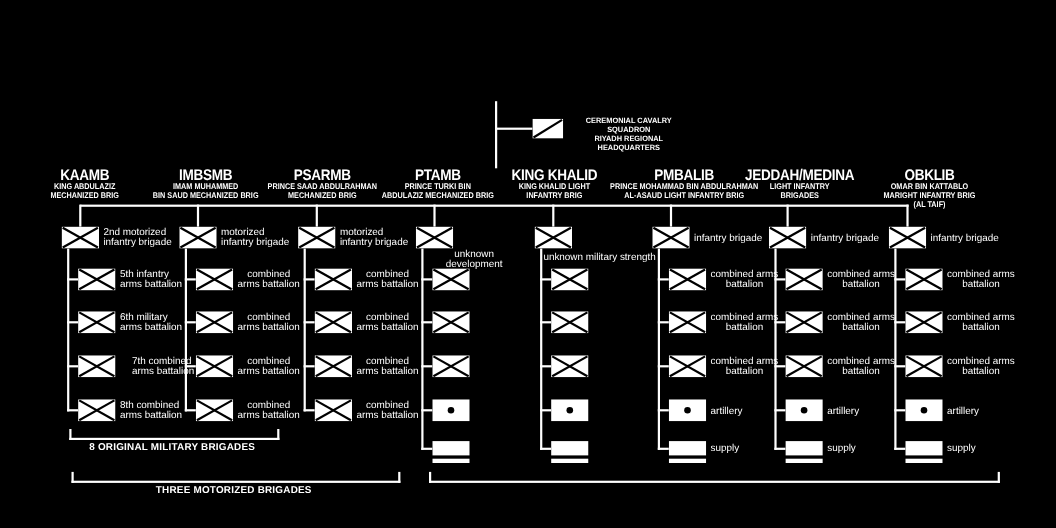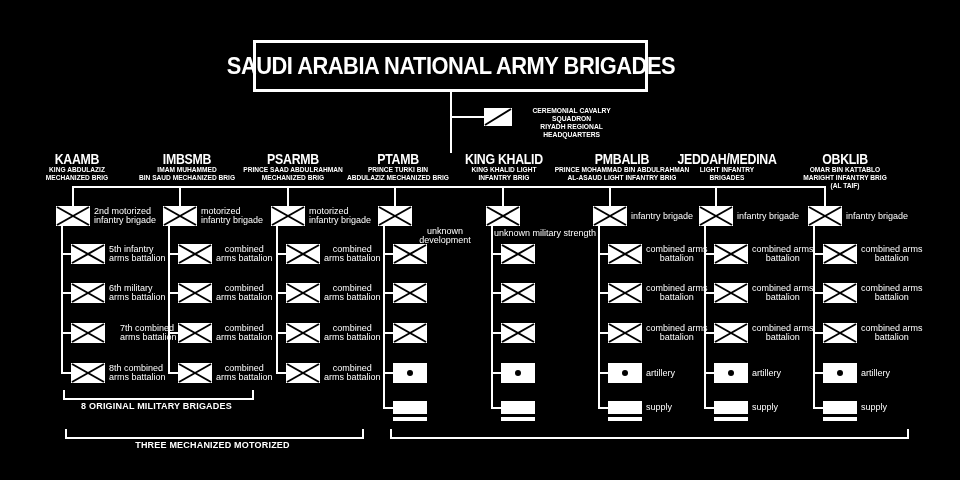--- a/index.html
+++ b/index.html
@@ -22,23 +22,20 @@
            border-bottom:2px solid #fff;}
   .bracket-label{position:absolute;text-align:center;font-size:9px;font-weight:bold;
                  letter-spacing:0.2px;white-space:nowrap;}
   #cavalry-sym{position:absolute;left:484px;top:108px;line-height:0;}
 </style>
 </head>
 <body>
 
 <div id="canvas">
 
-  <div id="title-box">
-    <span id="title-text">SAUDI ARABIA NATIONAL ARMY BRIGADES</span>
-  </div>
 
   <div class="line" style="left:450px;top:92px;width:2px;height:61px;"></div>
   <div class="line" style="left:450px;top:116px;width:34px;height:2px;"></div>
 
   <div id="cavalry-sym">
     <svg width="28" height="18">
         <rect width="28" height="18" fill="#fff"></rect>
         <line x1="1" y1="17" x2="27" y2="1" stroke="#000" stroke-width="2"></line>
       </svg>
   </div>
@@ -221,21 +218,21 @@
         <div class="col-acronym">PTAMB</div>
         <div class="col-sub">PRINCE TURKI BIN</div>
         <div class="col-sub">ABDULAZIZ MECHANIZED BRIG</div>
       </div>
       <div class="line" style="left: 394px; top: 186px; width: 2px; height: 20px;"></div>
       <div class="unit-sym" style="left: 378px; top: 206px;"><svg width="34" height="20">
           <rect width="34" height="20" fill="#fff"></rect>
           <line x1="1" y1="1" x2="33" y2="19" stroke="#000" stroke-width="2"></line>
           <line x1="33" y1="1" x2="1" y2="19" stroke="#000" stroke-width="2"></line>
         </svg></div>
-      <div class="unit-label center" style="left: 409px; top: 227px; width: 72px;">
+      <div class="unit-label center" style="left: 395px; top: 227px; width: 72px;">
         <div>unknown</div>
         <div>development</div>
       </div>
       <div class="line" style="left: 383px; top: 253px; width: 10px; height: 2px;"></div>
       <div class="unit-sym" style="left: 393px; top: 244px;"><svg width="34" height="20">
           <rect width="34" height="20" fill="#fff"></rect>
           <line x1="1" y1="1" x2="33" y2="19" stroke="#000" stroke-width="2"></line>
           <line x1="33" y1="1" x2="1" y2="19" stroke="#000" stroke-width="2"></line>
         </svg></div>
       <div class="line" style="left: 383px; top: 292px; width: 10px; height: 2px;"></div>
@@ -487,17 +484,17 @@
       <div class="unit-label" style="left: 861px; top: 403px;">
         <div>supply</div>
       </div>
       <div class="line" style="left: 813px; top: 226px; width: 2px; height: 183px;"></div>
     </div>
 
   <div class="bracket" style="left:63px;top:390px;width:187px;"></div>
   <div class="bracket-label" style="left:63px;top:401px;width:187px;">8 ORIGINAL MILITARY BRIGADES</div>
 
   <div class="bracket" style="left:65px;top:429px;width:295px;"></div>
-  <div class="bracket-label" style="left:65px;top:440px;width:295px;">THREE MECHANIZED MOTORIZED</div>
+  <div class="bracket-label" style="left:65px;top:440px;width:295px;">THREE MOTORIZED BRIGADES</div>
 
   <div class="bracket" style="left:390px;top:429px;width:515px;"></div>
 
 </div>
 
 </body></html>

